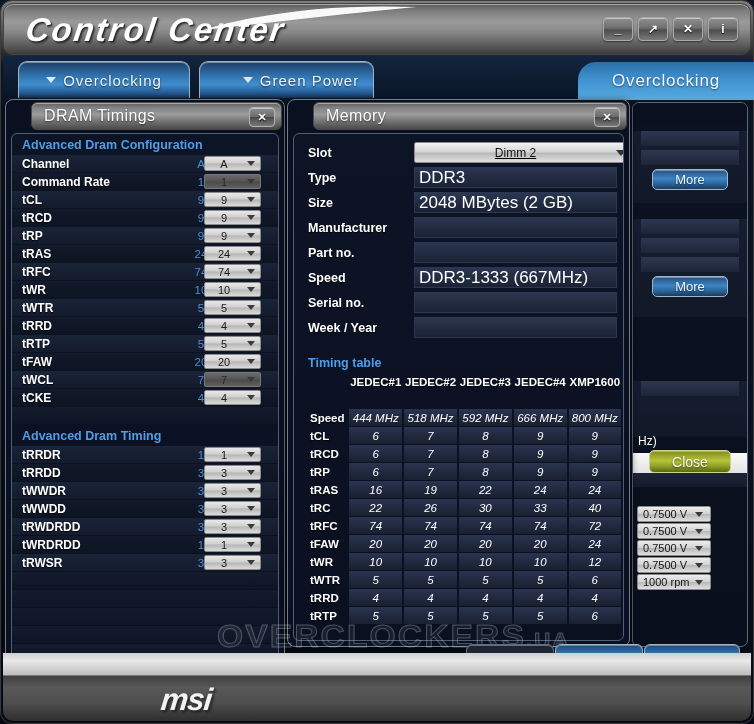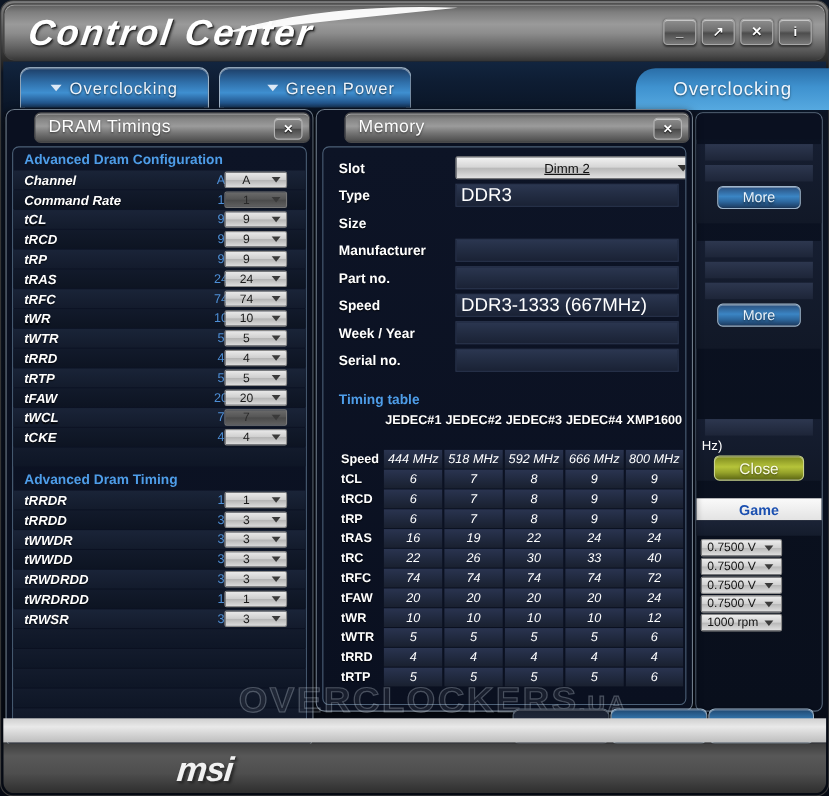--- a/index.html
+++ b/index.html
@@ -68,21 +68,21 @@
     border:1px solid #4c6077;border-radius:6px;box-sizing:border-box;
     background:linear-gradient(180deg,#0d1426 0%,#0a1020 100%);overflow:hidden;}
 
   
   #dram{left:5px;top:99px;width:280px;height:580px;}
   .section-head{color:#4e9de8;font-size:12.5px;font-weight:bold;padding:4px 0 3px 10px;}
   .row{position:relative;height:17px;display:flex;align-items:center;
     background:linear-gradient(180deg,#1a2438 0%,#131b2c 100%);margin-bottom:1px;}
   .row.alt{background:linear-gradient(180deg,#121a2b 0%,#0d1422 100%);}
   .row .lbl{position:absolute;left:10px;color:#fff;font-size:12px;font-weight:bold;
-    text-shadow:0 1px 1px rgba(0,0,0,.8);font-style:italic;}
+    text-shadow:0 1px 1px rgba(0,0,0,.8);}
   .row .cur{position:absolute;left:175px;width:28px;text-align:center;color:#4e8fd6;font-size:11.5px;}
   .dd{position:absolute;left:192px;width:57px;height:15px;border-radius:2px;
     border:1px solid #8a8a8a;box-sizing:border-box;
     background:linear-gradient(180deg,#e9e9e9 0%,#cfcfcf 48%,#b5b5b5 52%,#dcdcdc 100%);
     display:flex;align-items:center;cursor:pointer;}
   .dd .v{flex:1;text-align:center;font-size:11px;color:#1a1a1a;padding-right:4px;}
   .dd .ar{width:0;height:0;border-left:4px solid transparent;border-right:4px solid transparent;
     border-top:5px solid #3a3a3a;margin-right:5px;}
   .dd.dis{background:linear-gradient(180deg,#6a6a6a 0%,#555 48%,#4a4a4a 52%,#606060 100%);
     border-color:#777;}
@@ -139,21 +139,21 @@
   .gamebar{height:20px;background:linear-gradient(180deg,#fafafa,#e3e3e3);
     display:flex;align-items:center;justify-content:center;
     color:#1a4fb0;font-size:13px;font-weight:bold;}
   .vdd{position:relative;margin:1px 0 1px 4px;width:74px;height:16px;border-radius:2px;
     border:1px solid #8a8a8a;box-sizing:border-box;
     background:linear-gradient(180deg,#ededed 0%,#d2d2d2 48%,#b8b8b8 52%,#e0e0e0 100%);
     display:flex;align-items:center;cursor:pointer;}
   .vdd .v{flex:1;text-align:left;padding-left:5px;font-size:11px;color:#141414;}
   .vdd .ar{width:0;height:0;border-left:4px solid transparent;border-right:4px solid transparent;
     border-top:5px solid #3a3a3a;margin-right:7px;}
-  .rp-txt{color:#fff;font-size:12px;padding:2px 0 0 5px;}
+  .rp-txt{color:#fff;font-size:12px;padding:2px 0 0 5px;margin-top:36px;}
 
   
   .watermark{position:absolute;left:230px;top:618px;width:520px;height:40px;
     font-size:32px;font-weight:bold;letter-spacing:2px;color:rgba(255,255,255,0.06);
     -webkit-text-stroke:1px rgba(220,230,240,.28);font-style:normal;
     transform:scaleX(1.05);pointer-events:none;white-space:nowrap;}
   .watermark .sm{font-size:21px;}
 
   
   .actbtn{position:absolute;height:32px;border-radius:6px;border:1px solid #9db4c9;
@@ -226,21 +226,21 @@
     </div>
     <div style="height:60px"></div>
     <div class="rp-block" style="height:56px">
       <div class="rp-bar" style="margin-bottom:0"></div>
       <div class="rp-txt">Hz)</div>
       <div class="greenbtn">Close</div>
     </div>
     <div style="height:16px"></div>
     <div class="gamebar">Game</div>
     <div style="height:14px;background:linear-gradient(180deg,#1b2336,#141c2c)"></div>
-    <div style="padding-top:2px">
+    <div style="padding-top:18px">
       <div class="vdd">
         <span class="v">0.7500 V</span>
         <span class="ar"></span>
       </div>
       <div class="vdd">
         <span class="v">0.7500 V</span>
         <span class="ar"></span>
       </div>
       <div class="vdd">
         <span class="v">0.7500 V</span>
@@ -459,39 +459,40 @@
               <span class="v">Dimm 2</span>
               <span class="ar"></span>
             </span>
           </div>
           <div class="mem-row">
             <span class="mlbl">Type</span>
             <span class="mem-field">DDR3</span>
           </div>
           <div class="mem-row">
             <span class="mlbl">Size</span>
+            <span class="mem-field">2048 MBytes (2 GB)</span>
           </div>
           <div class="mem-row">
             <span class="mlbl">Manufacturer</span>
             <span class="mem-field"></span>
           </div>
           <div class="mem-row">
             <span class="mlbl">Part no.</span>
             <span class="mem-field"></span>
           </div>
           <div class="mem-row">
             <span class="mlbl">Speed</span>
             <span class="mem-field">DDR3-1333 (667MHz)</span>
           </div>
           <div class="mem-row">
+            <span class="mlbl">Serial no.</span>
+            <span class="mem-field"></span>
+          </div>
+          <div class="mem-row">
             <span class="mlbl">Week / Year</span>
-            <span class="mem-field"></span>
-          </div>
-          <div class="mem-row">
-            <span class="mlbl">Serial no.</span>
             <span class="mem-field"></span>
           </div>
         </div>
       <div style="height:14px"></div>
       <div class="tt-title">Timing table</div>
       <table class="tt">
         <thead>
             <tr id="tt-head">
               <th class="rl"></th>
               <th>JEDEC#1</th>

